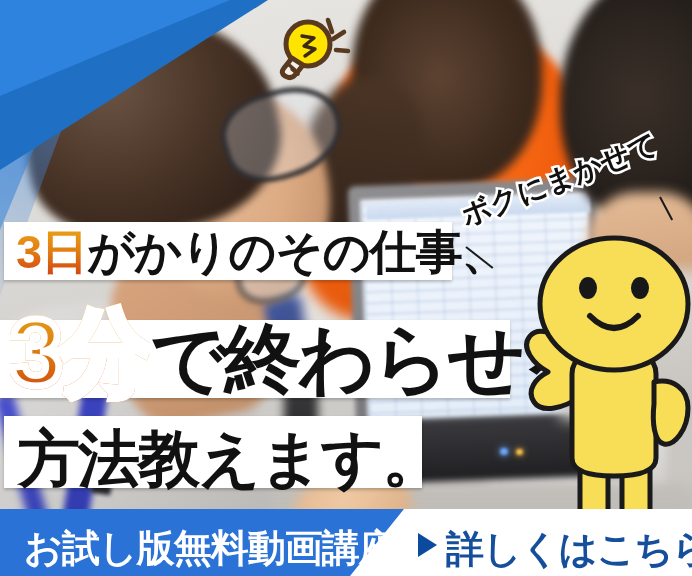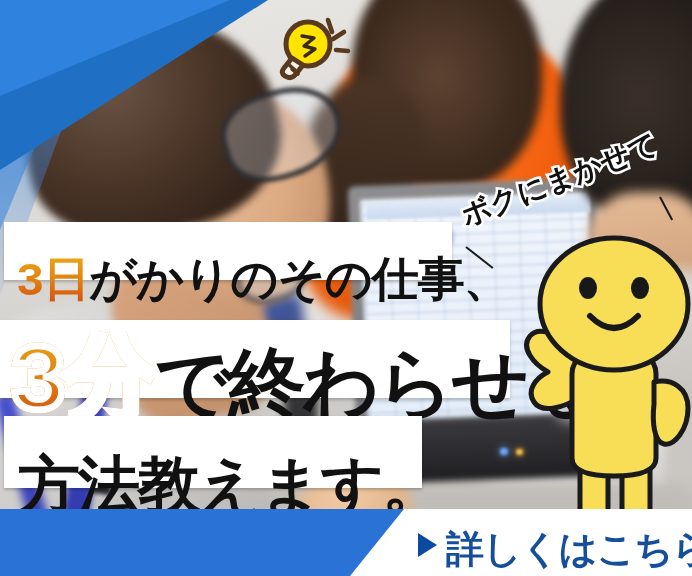--- a/index.html
+++ b/index.html
@@ -112,21 +112,21 @@
   .corner-d{position:absolute;left:0;top:96px;width:74px;height:200px;
     background:linear-gradient(200deg,rgba(58,130,215,.55),rgba(120,160,220,.15));
     clip-path:polygon(0 0,74px 0,0 200px);}
 
   
   #bulb{position:absolute;left:262px;top:6px;width:96px;height:80px;}
 
   
   .band{position:absolute;background:#fff;box-shadow:0 2px 3px rgba(0,0,0,.22);}
   .band-txt{position:absolute;white-space:nowrap;line-height:1;
-    font-family:Liberation Mono, monospace;font-weight:bold;color:#111;margin-top:31px;}
+    font-family:Liberation Sans, sans-serif;font-weight:bold;color:#111;}
 
   #band1{left:4px;top:222px;width:448px;height:58px;}
   #line1{left:16px;top:228px;font-size:47px;letter-spacing:-1px;}
   #line1 .num{
     background:linear-gradient(180deg,#eda516 0%,#e07f12 48%,#d2400f 100%);
     -webkit-background-clip:text;background-clip:text;color:transparent;}
 
   #band2{left:0;top:320px;width:510px;height:78px;}
   #line2{left:10px;top:306px;font-size:76px;letter-spacing:-3px;}
   #line2 .num{font-size:94px;
@@ -255,17 +255,18 @@
 
       <ellipse cx="118" cy="72" rx="74" ry="66"></ellipse>
     </g>
     <ellipse cx="92" cy="56" rx="9" ry="11" fill="#181818"></ellipse>
     <ellipse cx="144" cy="56" rx="9" ry="11" fill="#181818"></ellipse>
     <path d="M94 84 Q118 108 142 84" fill="none" stroke="#181818" stroke-width="6" stroke-linecap="round"></path>
   </svg>
 
   <div id="cta">
     <div id="cta-blue"></div>
+    <div id="cta-blue-label">お試し版無料動画講座</div>
     <div id="cta-arrow"></div>
     <div id="cta-link">詳しくはこちら</div>
   </div>
 
 </div>
 
 </body></html>

